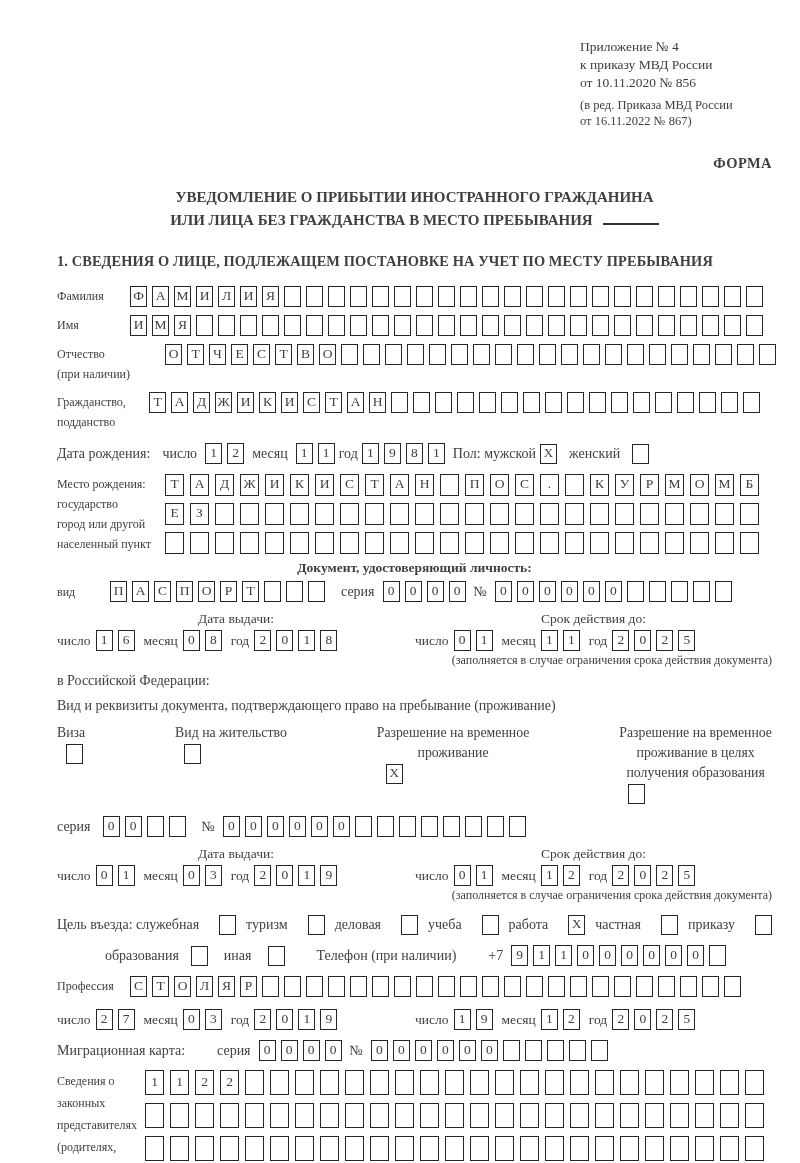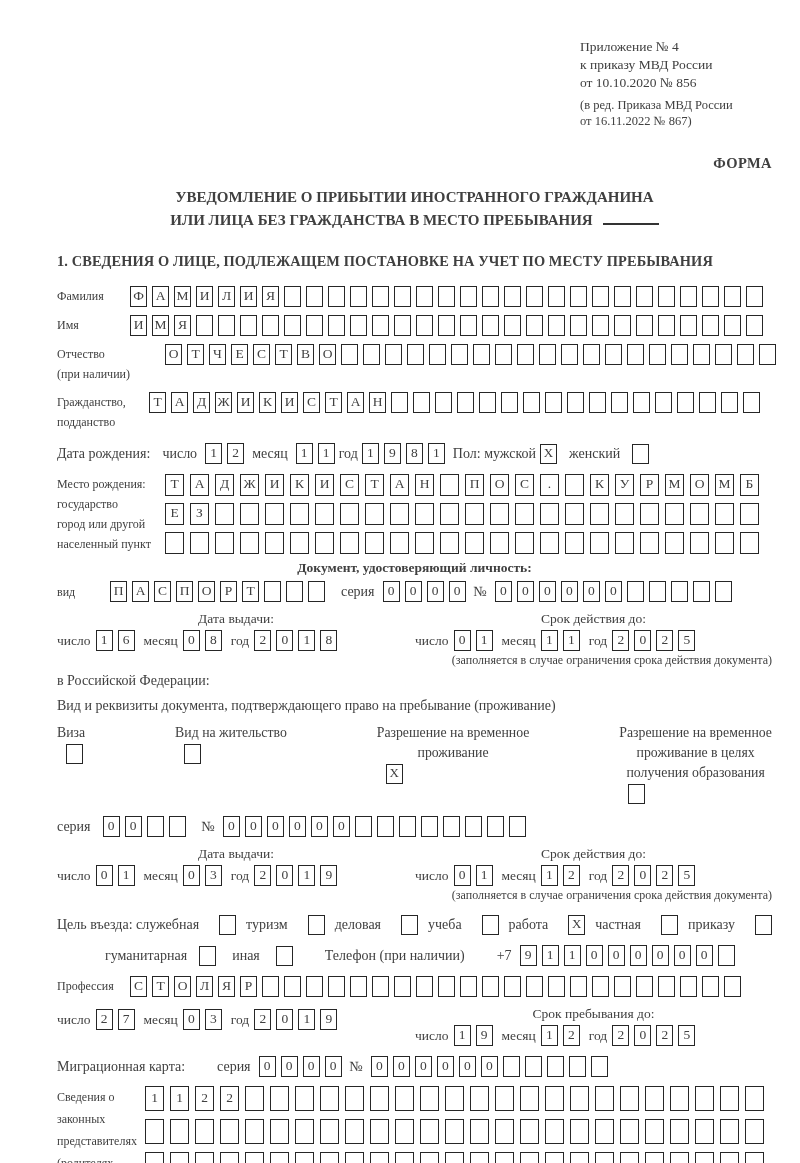--- a/index.html
+++ b/index.html
@@ -59,21 +59,21 @@
   .pitem .chk { margin-left:7px; }
 </style>
 </head>
 <body>
 
 <div class="page">
 
   <div class="hdr">
     <div>Приложение № 4</div>
     <div>к приказу МВД России</div>
-    <div>от 10.10.2020 № 856</div>
+    <div>от 10.11.2020 № 856</div>
     <div class="rev">
       <div>(в ред. Приказа МВД России</div>
       <div>от 16.11.2022 № 867)</div>
     </div>
   </div>
   <div class="form-label">ФОРМА</div>
 
   <div class="title">
     <div>УВЕДОМЛЕНИЕ О ПРИБЫТИИ ИНОСТРАННОГО ГРАЖДАНИНА</div>
     <div>
@@ -572,21 +572,21 @@
     <span class="pitem">
         <span>частная</span>
         <span class="chk"></span>
       </span>
     <span class="pitem">
         <span>приказу</span>
         <span class="chk"></span>
       </span>
   </div>
   <div class="irow" style="margin-left:48px; margin-top:10px;">
-    <span>гуманитарная</span>
+    <span>образования</span>
       <span class="gap12"></span>
     <span class="chk"></span>
       <span class="gap16"></span>
     <span>иная</span>
       <span class="gap16"></span>
     <span class="chk"></span>
       <span class="gap16"></span>
       <span class="gap16"></span>
     <span>Телефон (при наличии)</span>
       <span class="gap16"></span>
@@ -657,21 +657,20 @@
         <span class="dlbl">год</span>
         <span class="boxes">
             <span class="cb">2</span>
             <span class="cb">0</span>
             <span class="cb">1</span>
             <span class="cb">9</span>
           </span>
       </div>
     </div>
     <div class="dgroup-r">
-      <div class="dhead">Срок пребывания до:</div>
       <div class="dline">
         <span class="dlbl">число</span>
         <span class="boxes">
             <span class="cb">1</span>
             <span class="cb">9</span>
           </span>
         <span class="dlbl">месяц</span>
         <span class="boxes">
             <span class="cb">1</span>
             <span class="cb">2</span>

